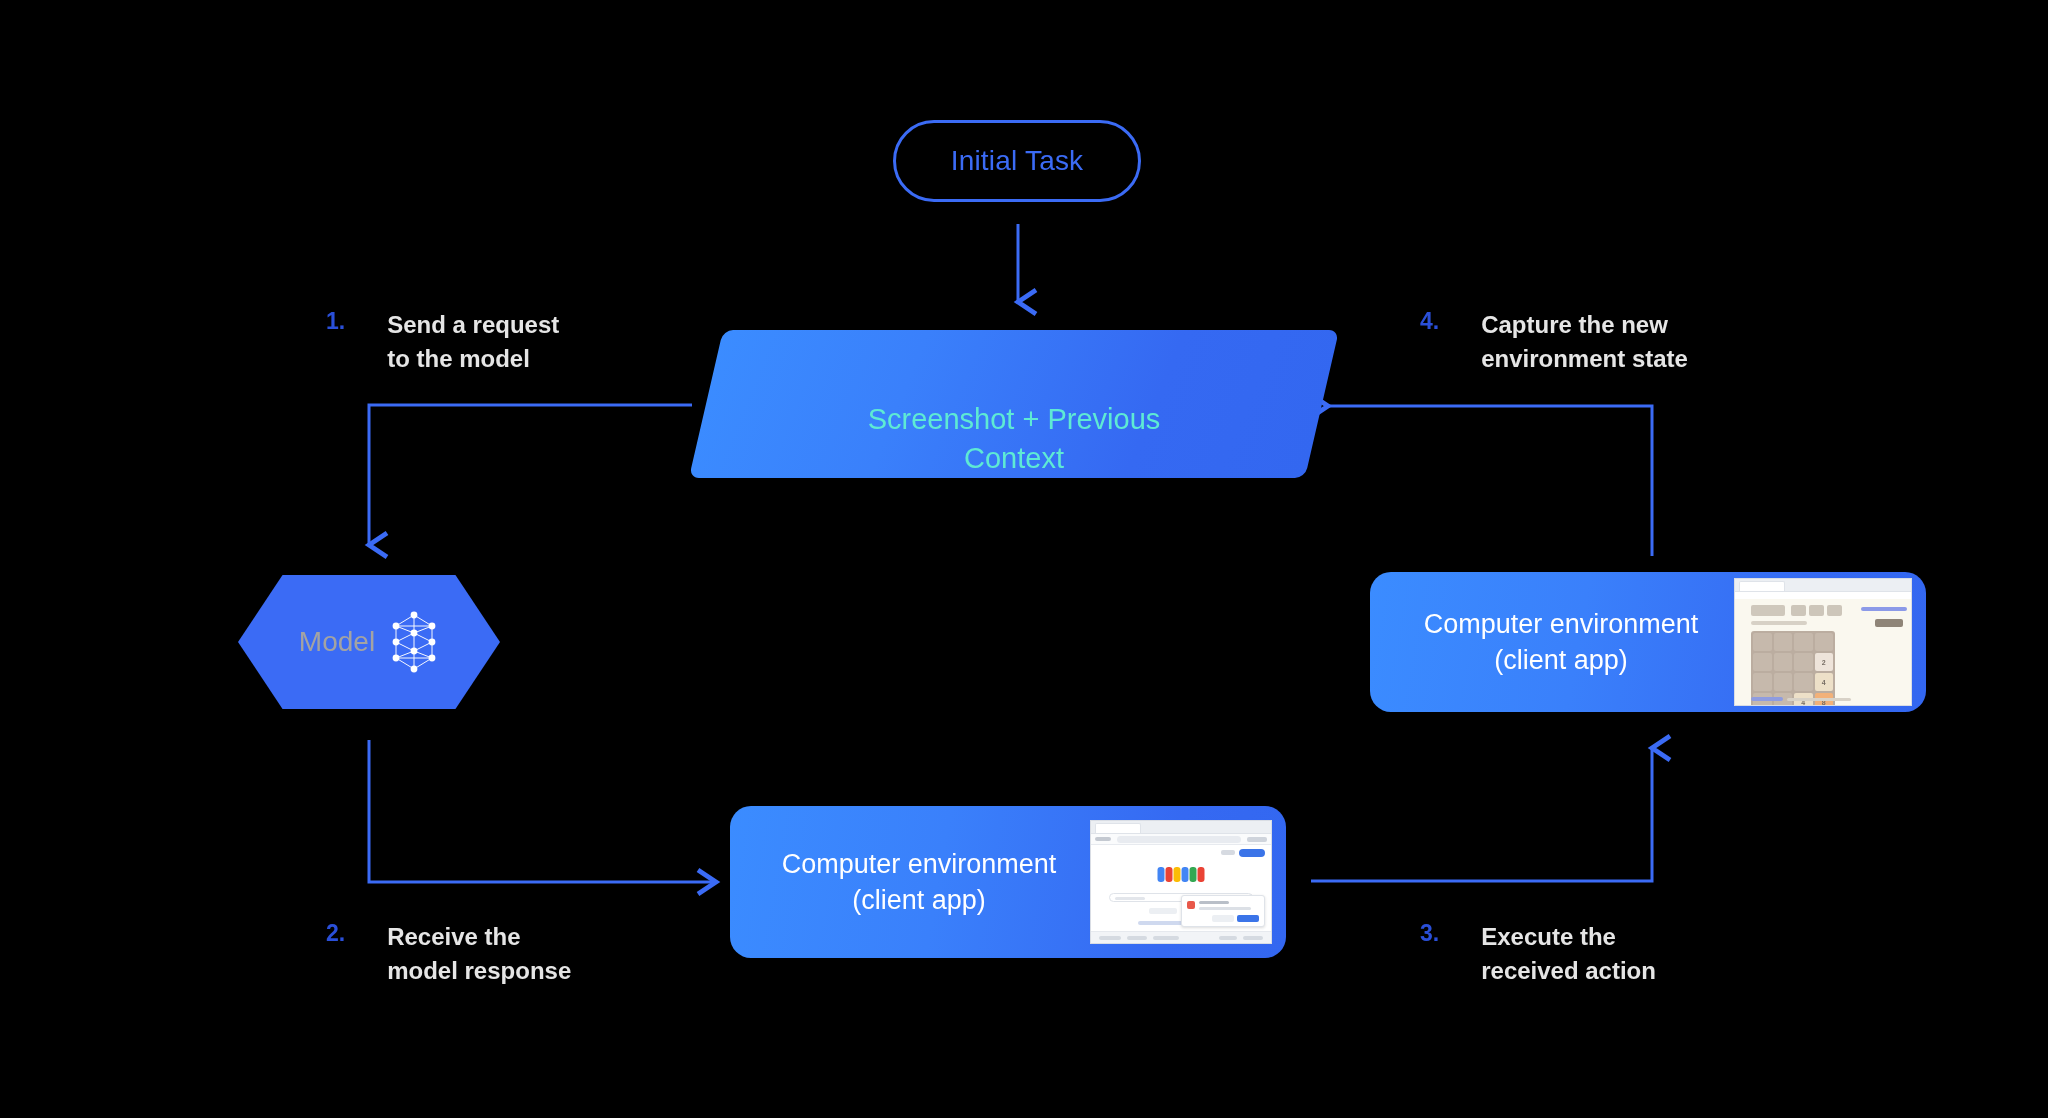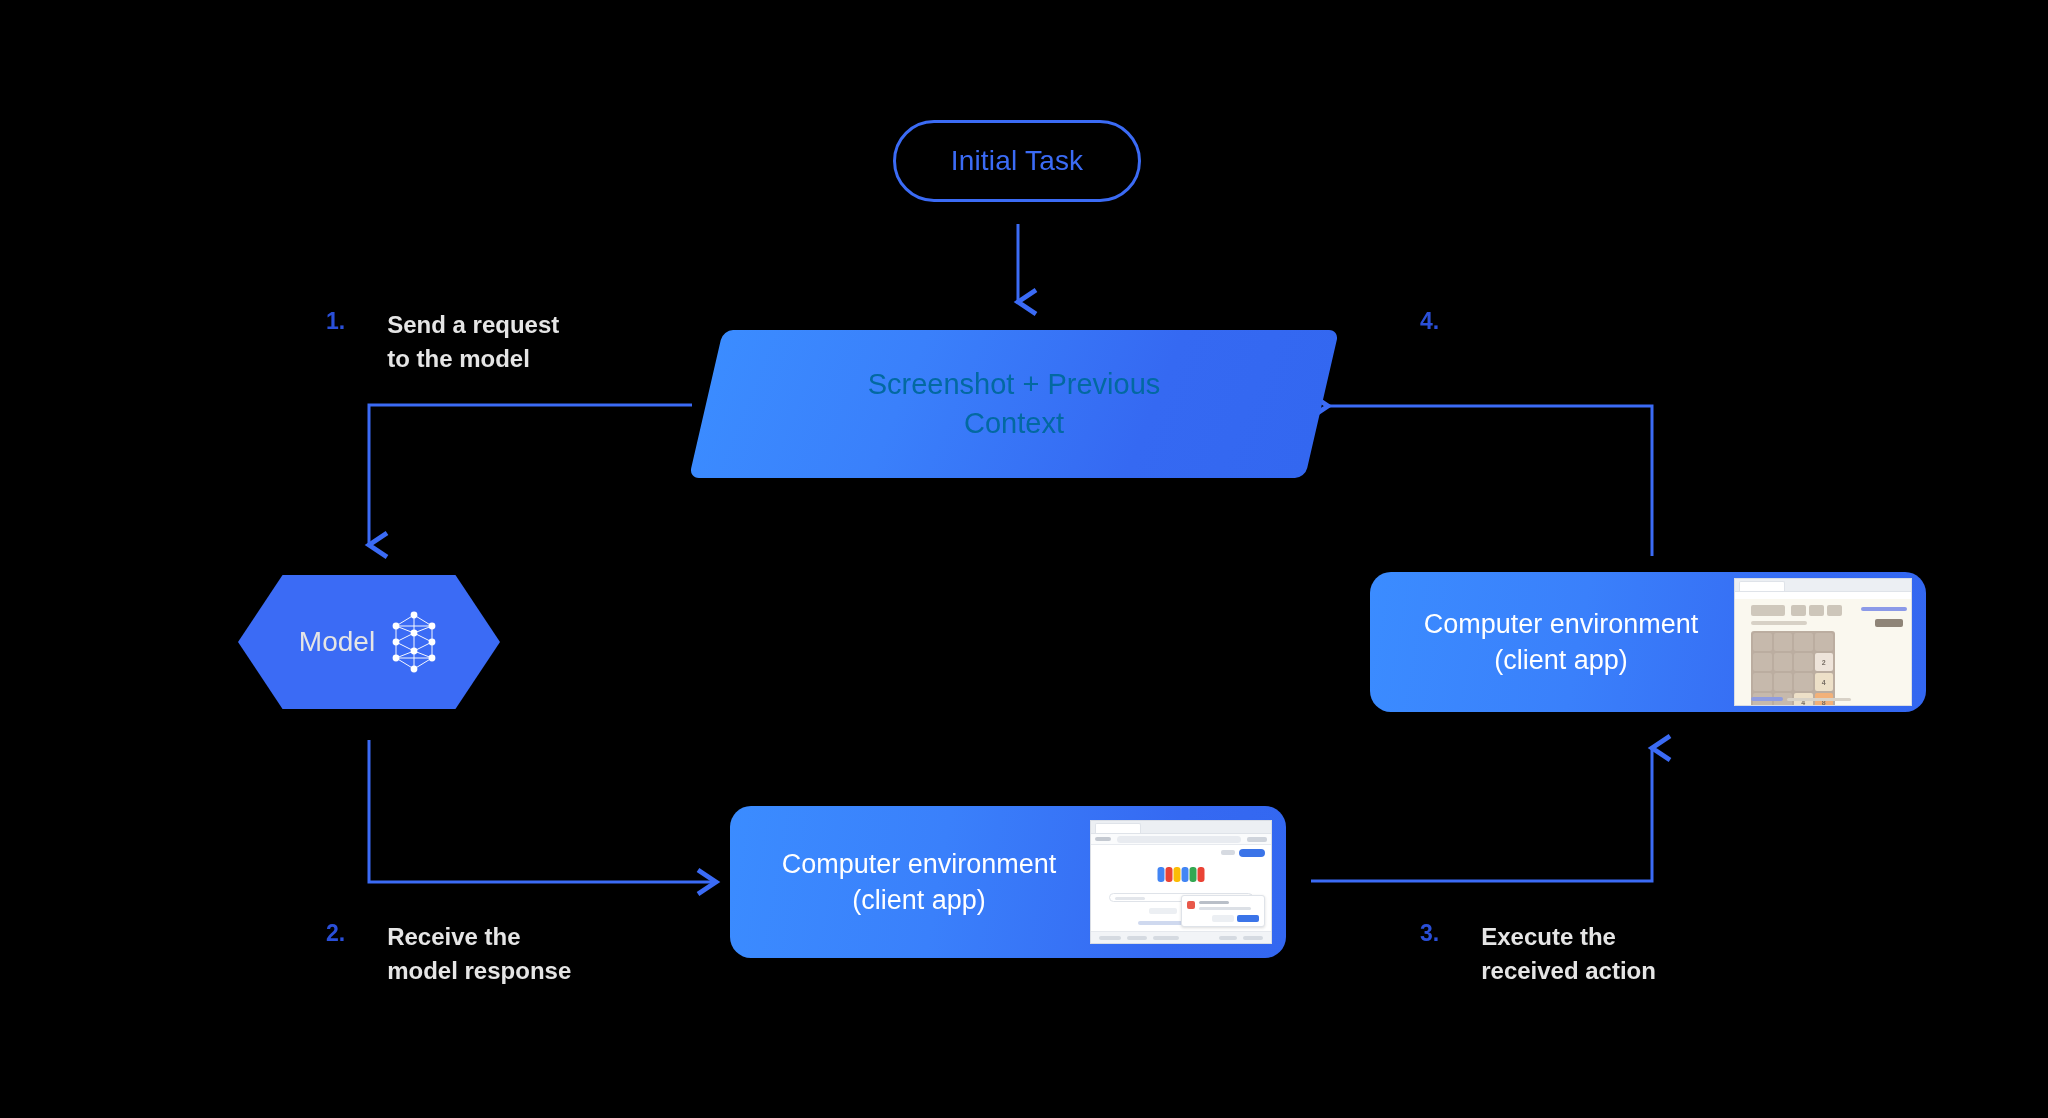--- a/index.html
+++ b/index.html
@@ -38,41 +38,41 @@
     width: 616px; height: 148px;
   }
   .parallelogram .skewed {
     position: absolute; inset: 0;
     background: linear-gradient(100deg, #3B8CFF 0%, #3A80FB 32%, #3569F2 72%, #3367F0 100%);
     transform: skewX(-13deg);
     border-radius: 10px;
   }
   .parallelogram .plabel {
     position: absolute; inset: 0;
-    display: flex; align-items: center; justify-content: center;
-    text-align: center; color: #0369a1; font-size: 29px; line-height: 1.34;
+    display: flex; align-items: flex-end; justify-content: center;
+    text-align: center; color: #5eead4; font-size: 29px; line-height: 1.34;
   }
 
   
   .hexwrap {
     position: absolute;
     left: 238px; top: 575px;
     width: 262px; height: 134px;
   }
   .hexshape {
     position: absolute; inset: 0;
     background: #3B6BF5;
     clip-path: polygon(17% 0%, 83% 0%, 100% 50%, 83% 100%, 17% 100%, 0% 50%);
   }
   .hexinner {
     position: absolute; inset: 0;
     display: flex; align-items: center; justify-content: center;
     gap: 14px;
   }
-  .hexinner .mlabel { color: #e5e5e5; font-size: 28px; }
+  .hexinner .mlabel { color: #a3a3a3; font-size: 28px; }
   .nn-icon { width: 50px; height: 66px; display: block; }
 
   
   .envcard {
     position: absolute;
     border-radius: 21px;
     overflow: hidden;
     background: linear-gradient(100deg, #3B8CFF 0%, #3A80FB 38%, #3569F2 78%, #3367F0 100%);
     display: flex; align-items: center;
   }
@@ -391,15 +391,17 @@
     <span class="txt">Receive the
 model response</span>
   </div>
   <div class="step" id="step3">
     <span class="num">3.</span>
     <span class="txt">Execute the
 received action</span>
   </div>
   <div class="step" id="step4">
     <span class="num">4.</span>
+    <span class="txt">Capture the new
+environment state</span>
   </div>
 
 </div>
 
 </body></html>

